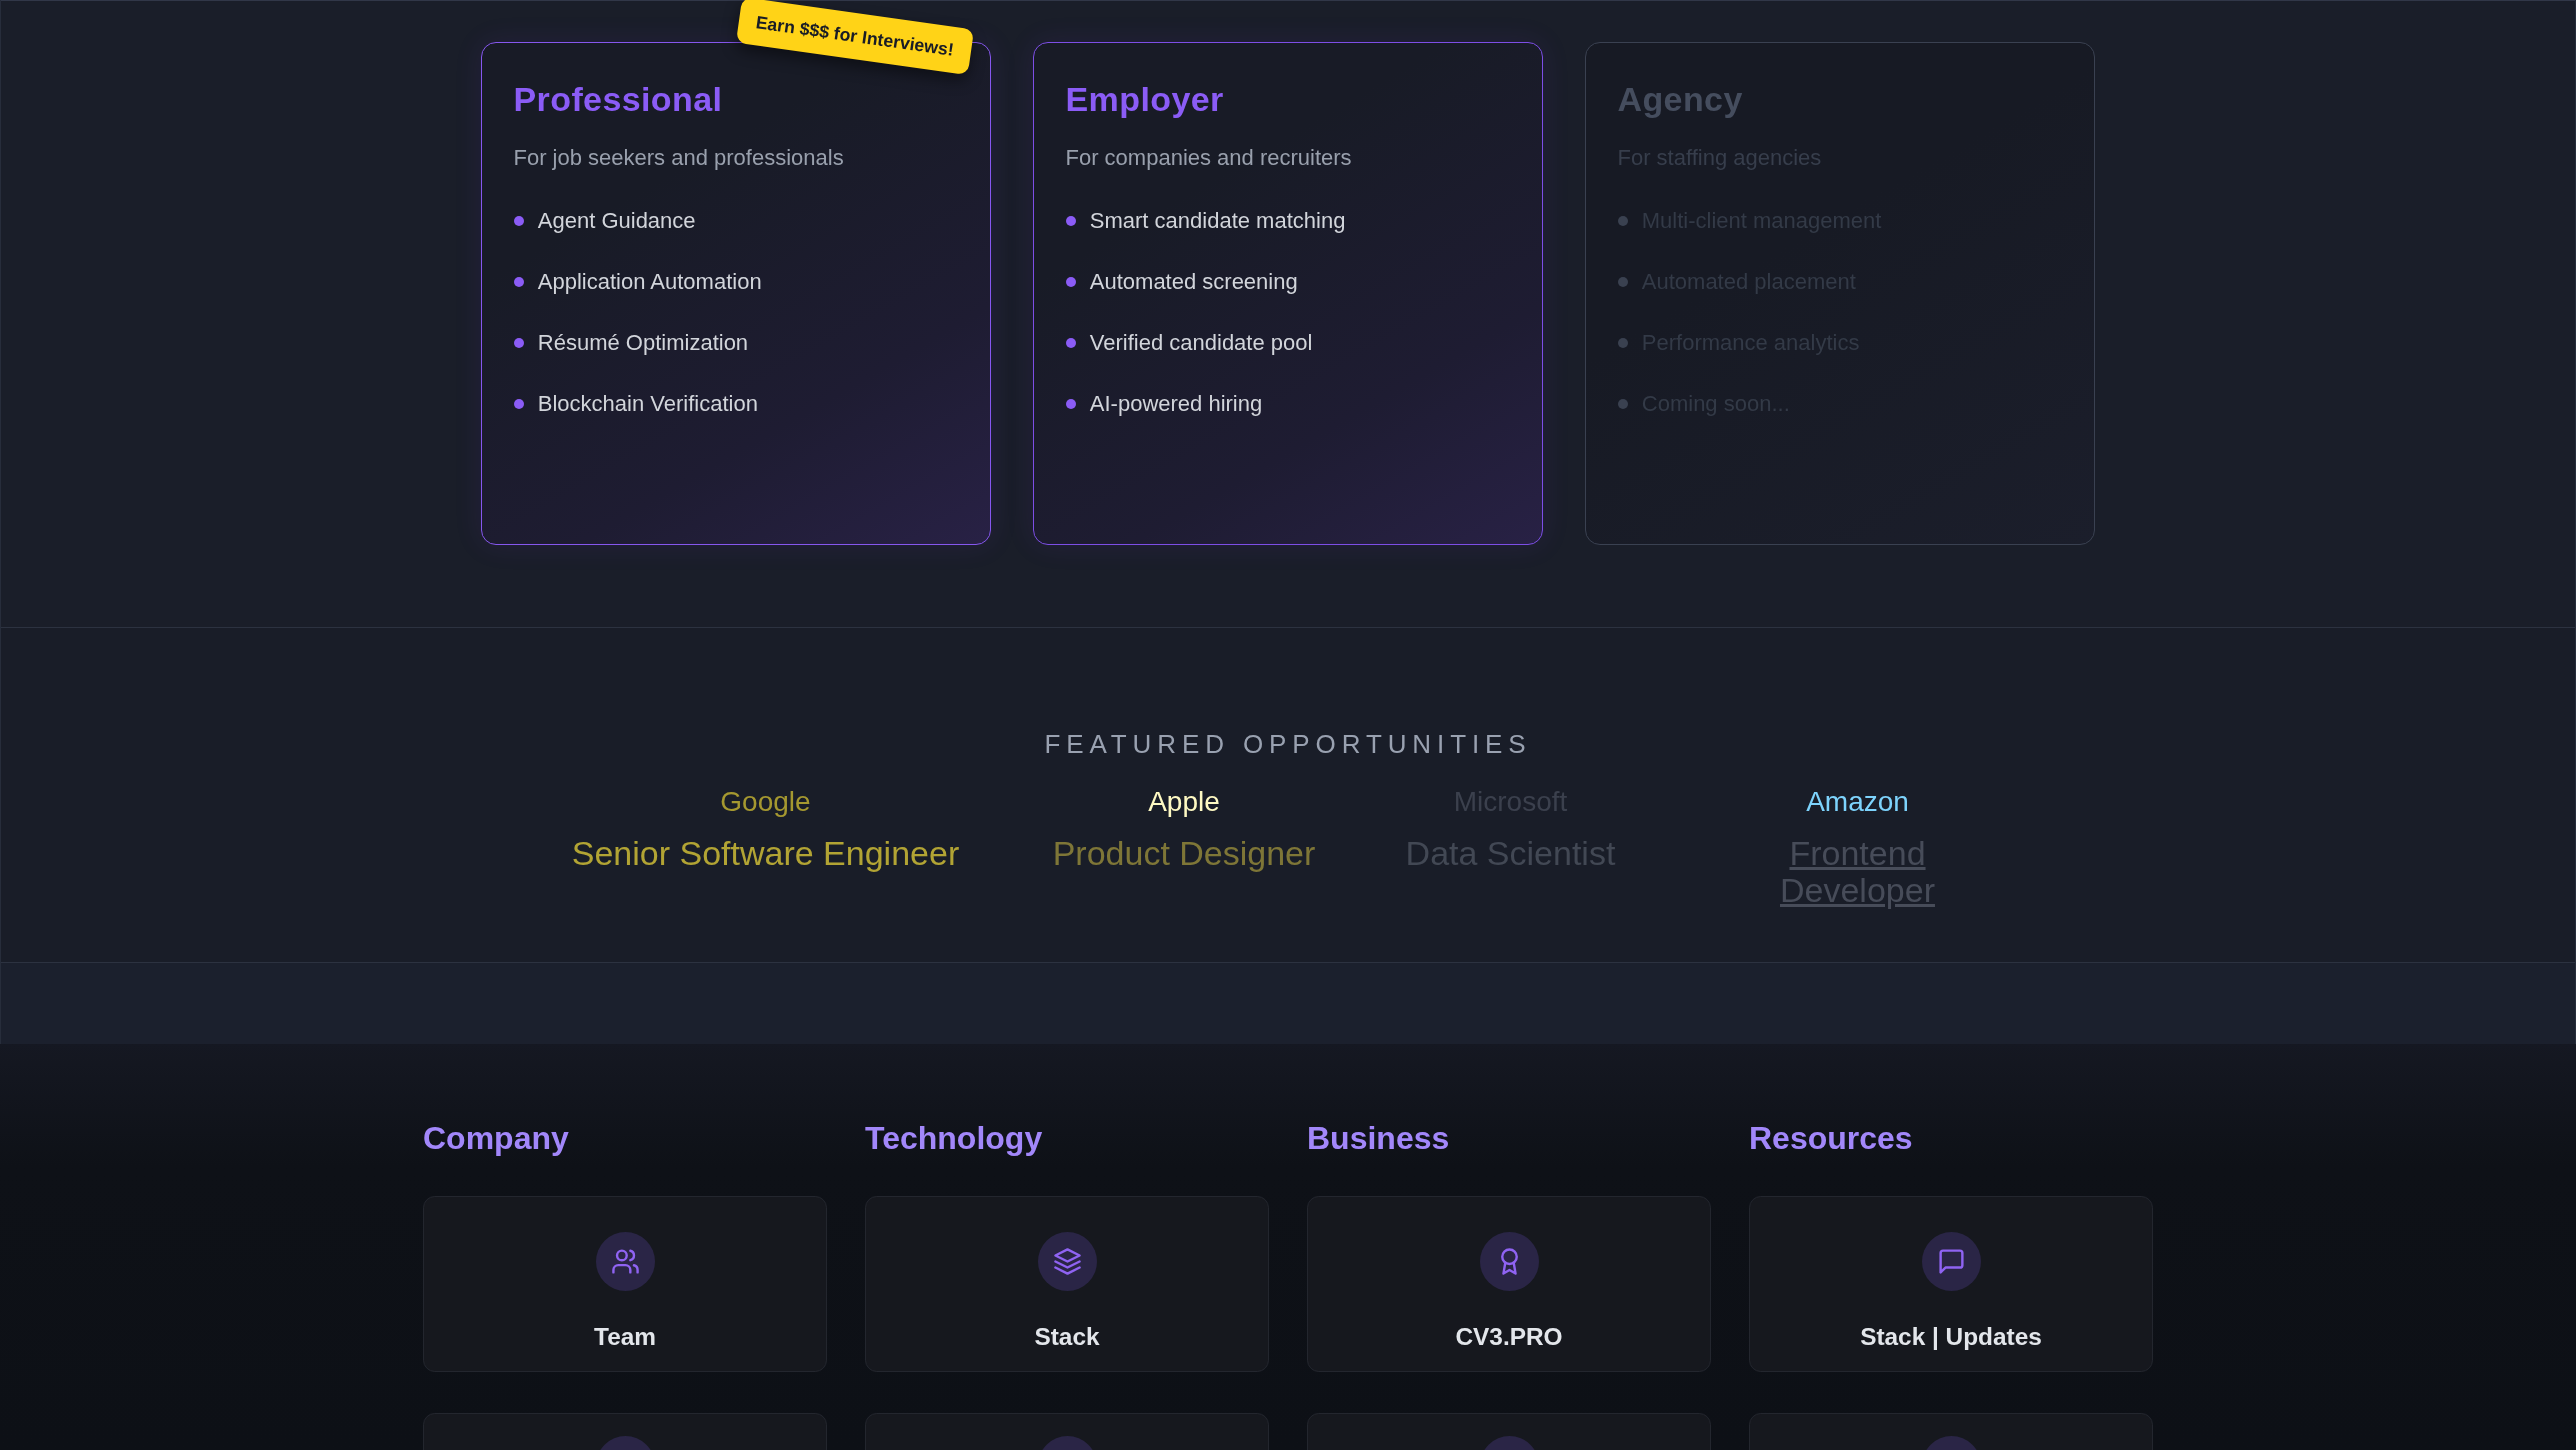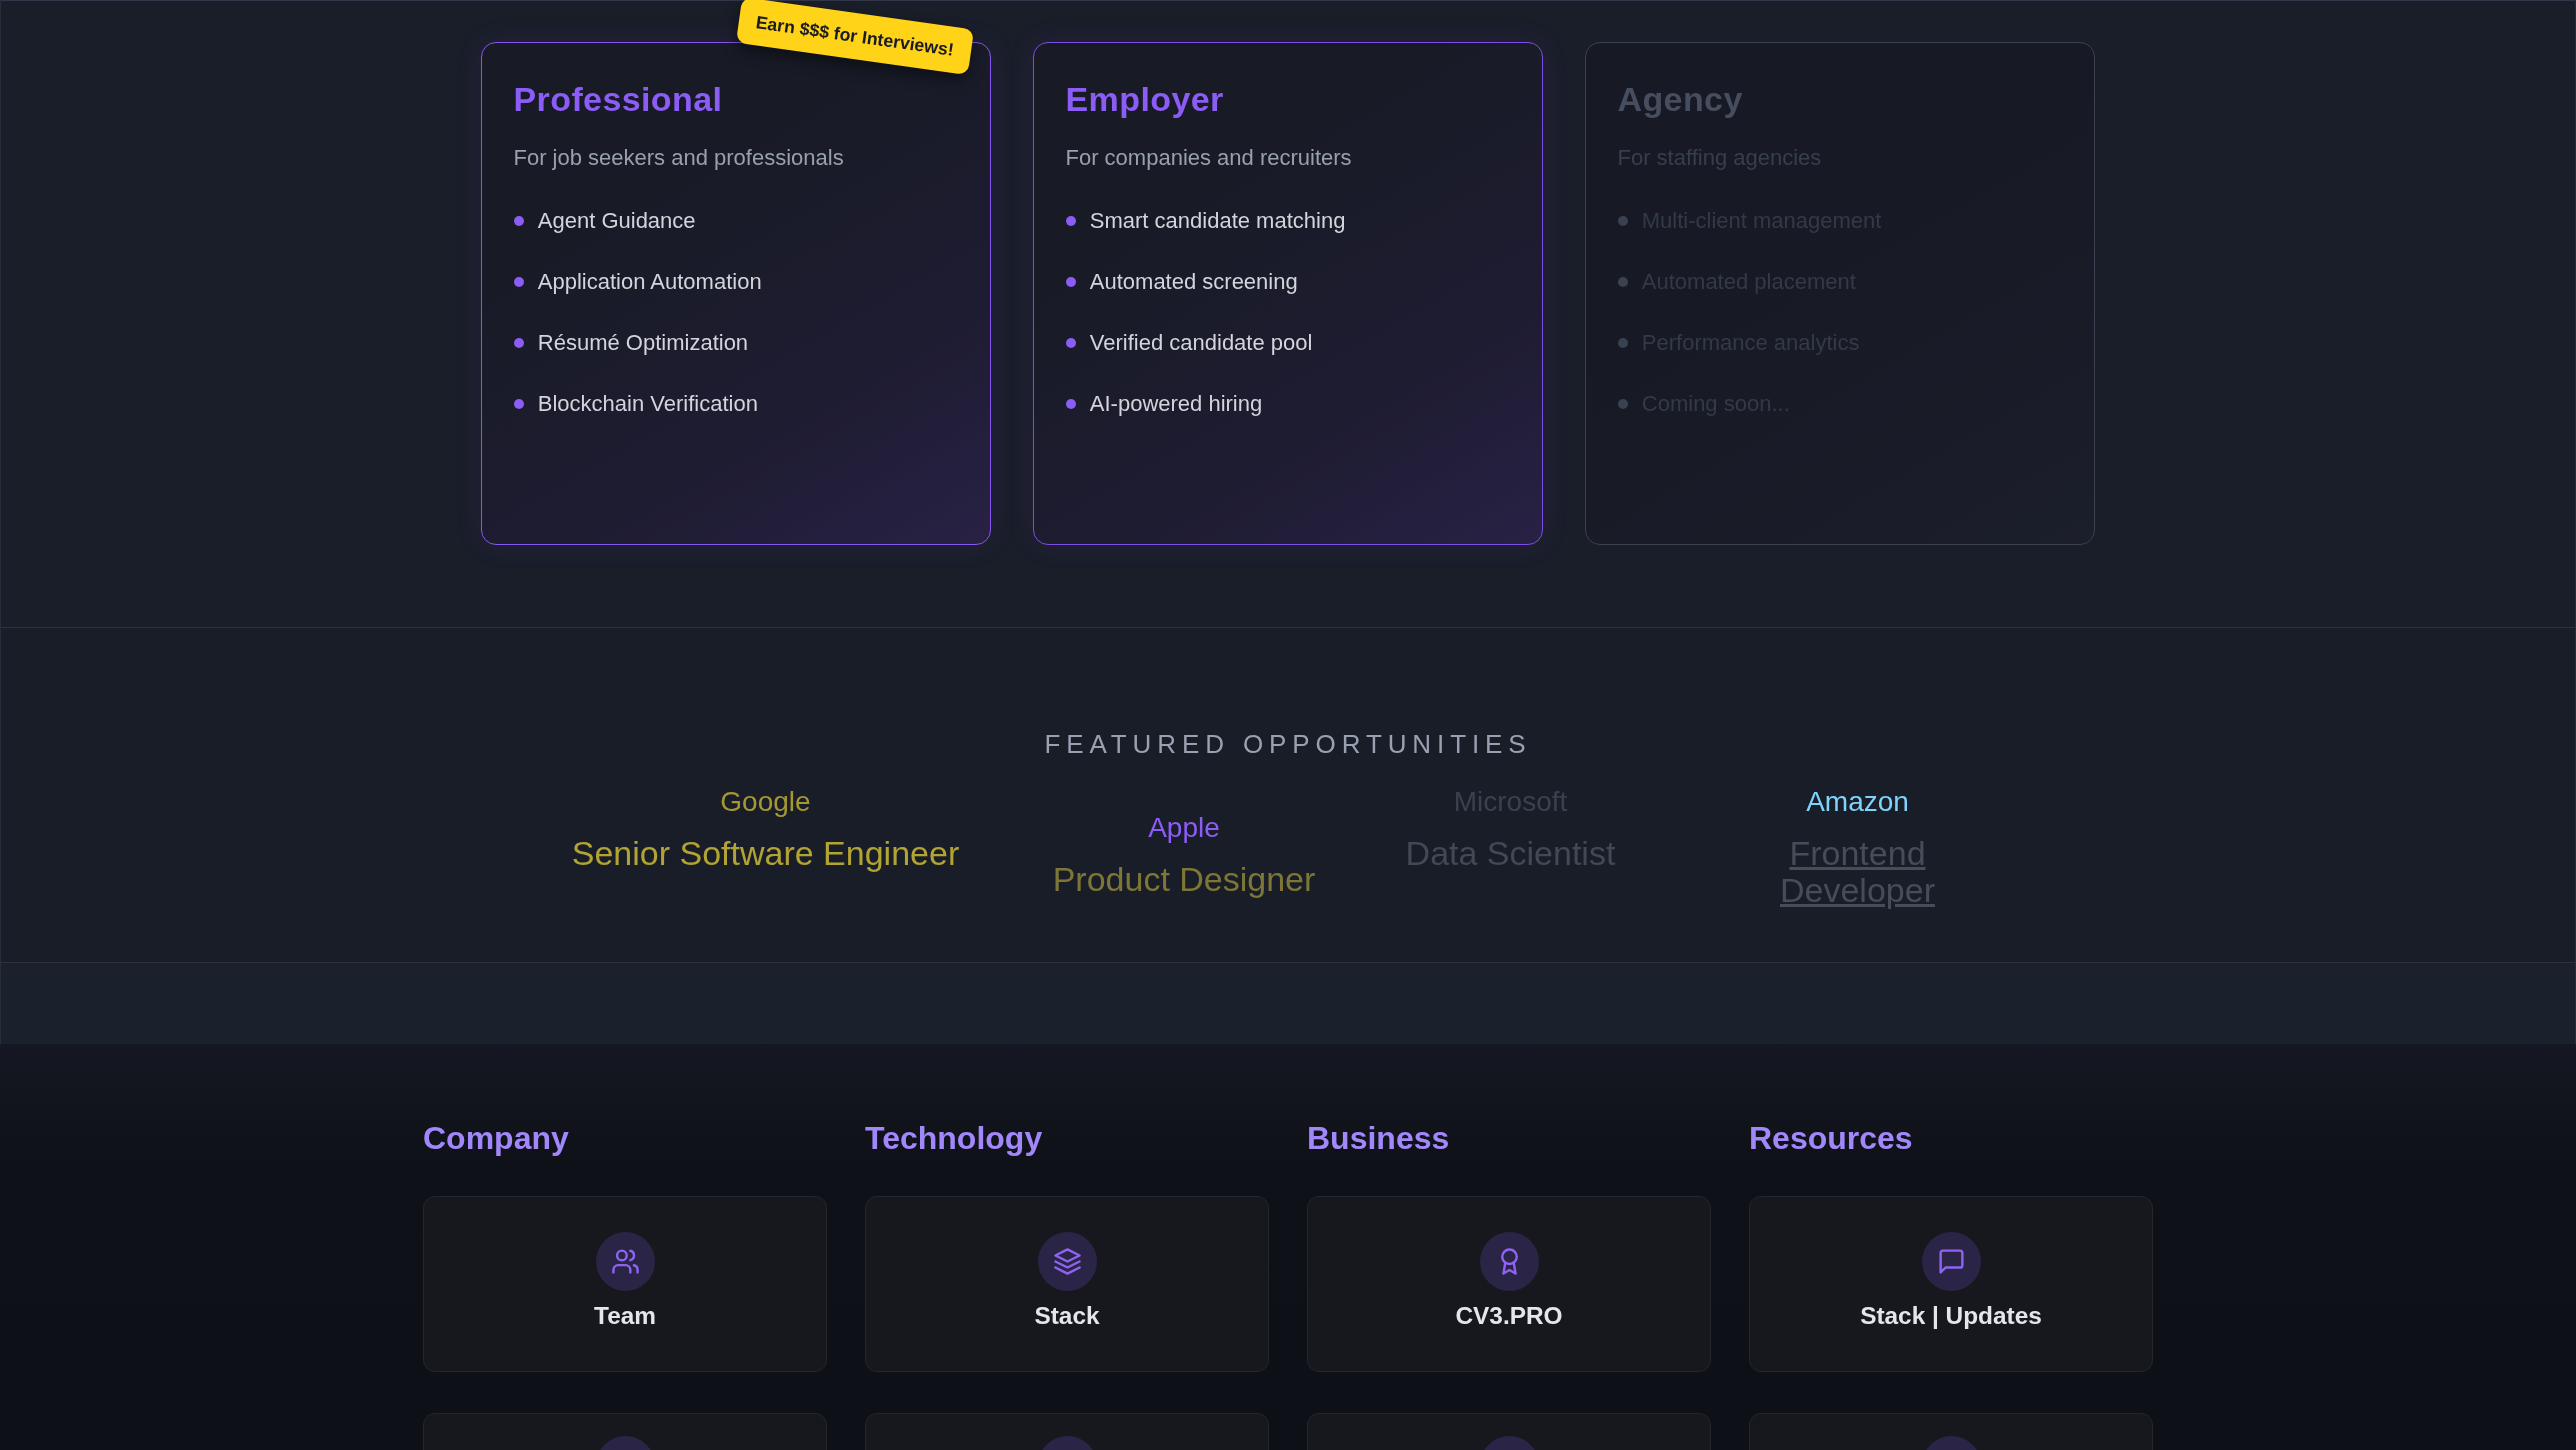--- a/index.html
+++ b/index.html
@@ -122,21 +122,21 @@
   }
   .jobs { position: absolute; left: 0; top: 0; width: 100%; height: 100%; }
   .job { position: absolute; top: 159px; text-align: center; }
   .job-company { font-size: 28px; line-height: 29px; margin-bottom: 18.5px; }
   .job-role { font-size: 34px; line-height: 37px; }
   .job-0 { left: 554px;  width: 421px; }
   .job-1 { left: 1044px; width: 278px; }
   .job-2 { left: 1400px; width: 219px; }
   .job-3 { left: 1709px; width: 295px; }
   .job-0 .job-company { color: #a59830; } .job-0 .job-role { color: #b2a434; }
-  .job-1 .job-company { color: #8b5cf6; margin-top: 26px; } .job-1 .job-role { color: #7e7637; }
+  .job-1 .job-company { color: #fef9c3; } .job-1 .job-role { color: #7e7637; }
   .job-2 .job-company { color: #3b404d; } .job-2 .job-role { color: #424854; }
   .job-3 .job-company { color: #7dd3fc; } .job-3 .job-role { color: #474c59; text-decoration: underline; }
 
   
   .band {
     height: 82px;
     background: #1b202d;
     border-top: 0.8px solid #2c3240;
   }
 
@@ -179,21 +179,21 @@
     border-radius: 50%;
     background: #2a2546;
     display: flex;
     align-items: center;
     justify-content: center;
     color: #8f63f2;
   }
   .icon-circle svg { width: 29px; height: 29px; }
   .footer-card-label {
     display: block;
-    margin-top: 10px;
+    margin-top: 31px;
     font-size: 24.4px;
     line-height: 29px;
     font-weight: bold;
     color: #e3e6eb;
   }
 </style>
 </head>
 <body>
 
 <div class="page">

